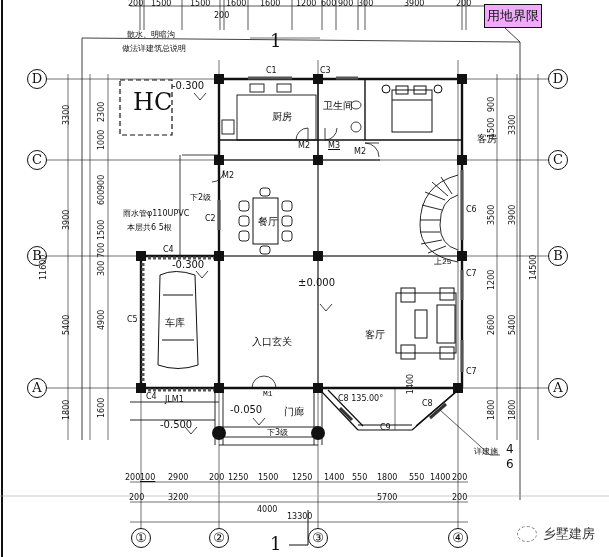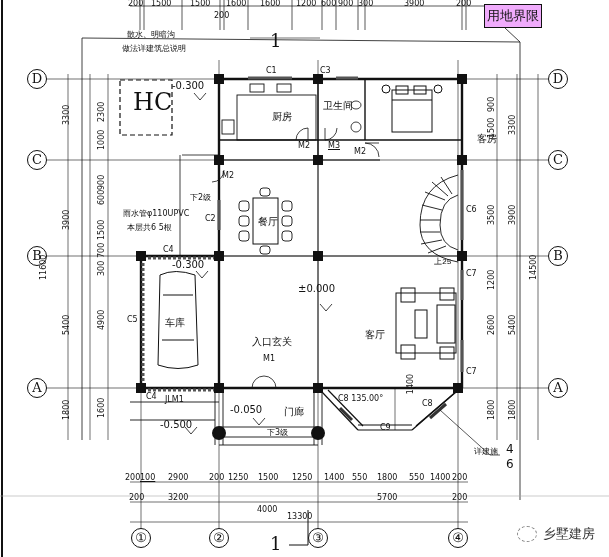--- a/index.html
+++ b/index.html
@@ -267,41 +267,41 @@
 <div class="t room" style="left:433px; top:134px;margin-left:44px;">客房</div>
 <div class="t room" style="left:258px; top:217px;">餐厅</div>
 <div class="t room" style="left:165px; top:318px;">车库</div>
 <div class="t room" style="left:252px; top:337px;">入口玄关</div>
 <div class="t room" style="left:365px; top:330px;">客厅</div>
 <div class="t room" style="left:260px; top:407px;margin-left:24px;">门廊</div>
 <div class="t" style="left:133px; top:97px; font-size:24px; font-family:'DejaVu Serif',serif;">HC</div>
 
 <div class="t" style="left:172px; top:81px;">-0.300</div>
 <div class="t" style="left:172px; top:260px;">-0.300</div>
-<div class="t" style="left:298px; top:284px;">±0.000</div>
+<div class="t" style="left:298px; top:278px;">±0.000</div>
 <div class="t" style="left:230px; top:405px;">-0.050</div>
 <div class="t" style="left:160px; top:420px;">-0.500</div>
 
 <div class="t sm" style="left:190px; top:194px;">下2级</div>
 <div class="t sm" style="left:267px; top:429px;">下3级</div>
 <div class="t sm" style="left:434px; top:258px;font-family:Liberation Mono, monospace;">上25</div>
 
 <div class="t sm" style="left:266px; top:67px;">C1</div>
 <div class="t sm" style="left:205px; top:215px;">C2</div>
 <div class="t sm" style="left:320px; top:67px;text-align:center;">C3</div>
 <div class="t sm" style="left:163px; top:246px;">C4</div>
 <div class="t sm" style="left:146px; top:393px;">C4</div>
 <div class="t sm" style="left:127px; top:316px;">C5</div>
 <div class="t sm" style="left:466px; top:206px;">C6</div>
 <div class="t sm" style="left:466px; top:270px;">C7</div>
 <div class="t sm" style="left:466px; top:368px;">C7</div>
 <div class="t sm" style="left:422px; top:400px;">C8</div>
 <div class="t sm" style="left:380px; top:424px;">C9</div>
 <div class="t sm" style="left:338px; top:395px;">C8 135.00°</div>
-<div class="t sm" style="left:263px; top:355px;">M1</div>
+<div class="t sm" style="left:263px; top:390px;font-family:Liberation Mono, monospace;">M1</div>
 <div class="t sm" style="left:298px; top:142px;">M2</div>
 <div class="t sm" style="left:328px; top:142px;text-decoration:underline;">M3</div>
 <div class="t sm" style="left:354px; top:148px;">M2</div>
 <div class="t sm" style="left:222px; top:172px;">M2</div>
 <div class="t sm" style="left:165px; top:396px;">JLM1</div>
 <div class="t sm" style="left:401px; top:380px; transform:rotate(-90deg);">1400</div>
 
 <div class="t sm" style="left:128px; top:0px;">200</div>
 <div class="t sm" style="left:151px; top:0px;">1500</div>
 <div class="t sm" style="left:190px; top:0px;">1500</div>

